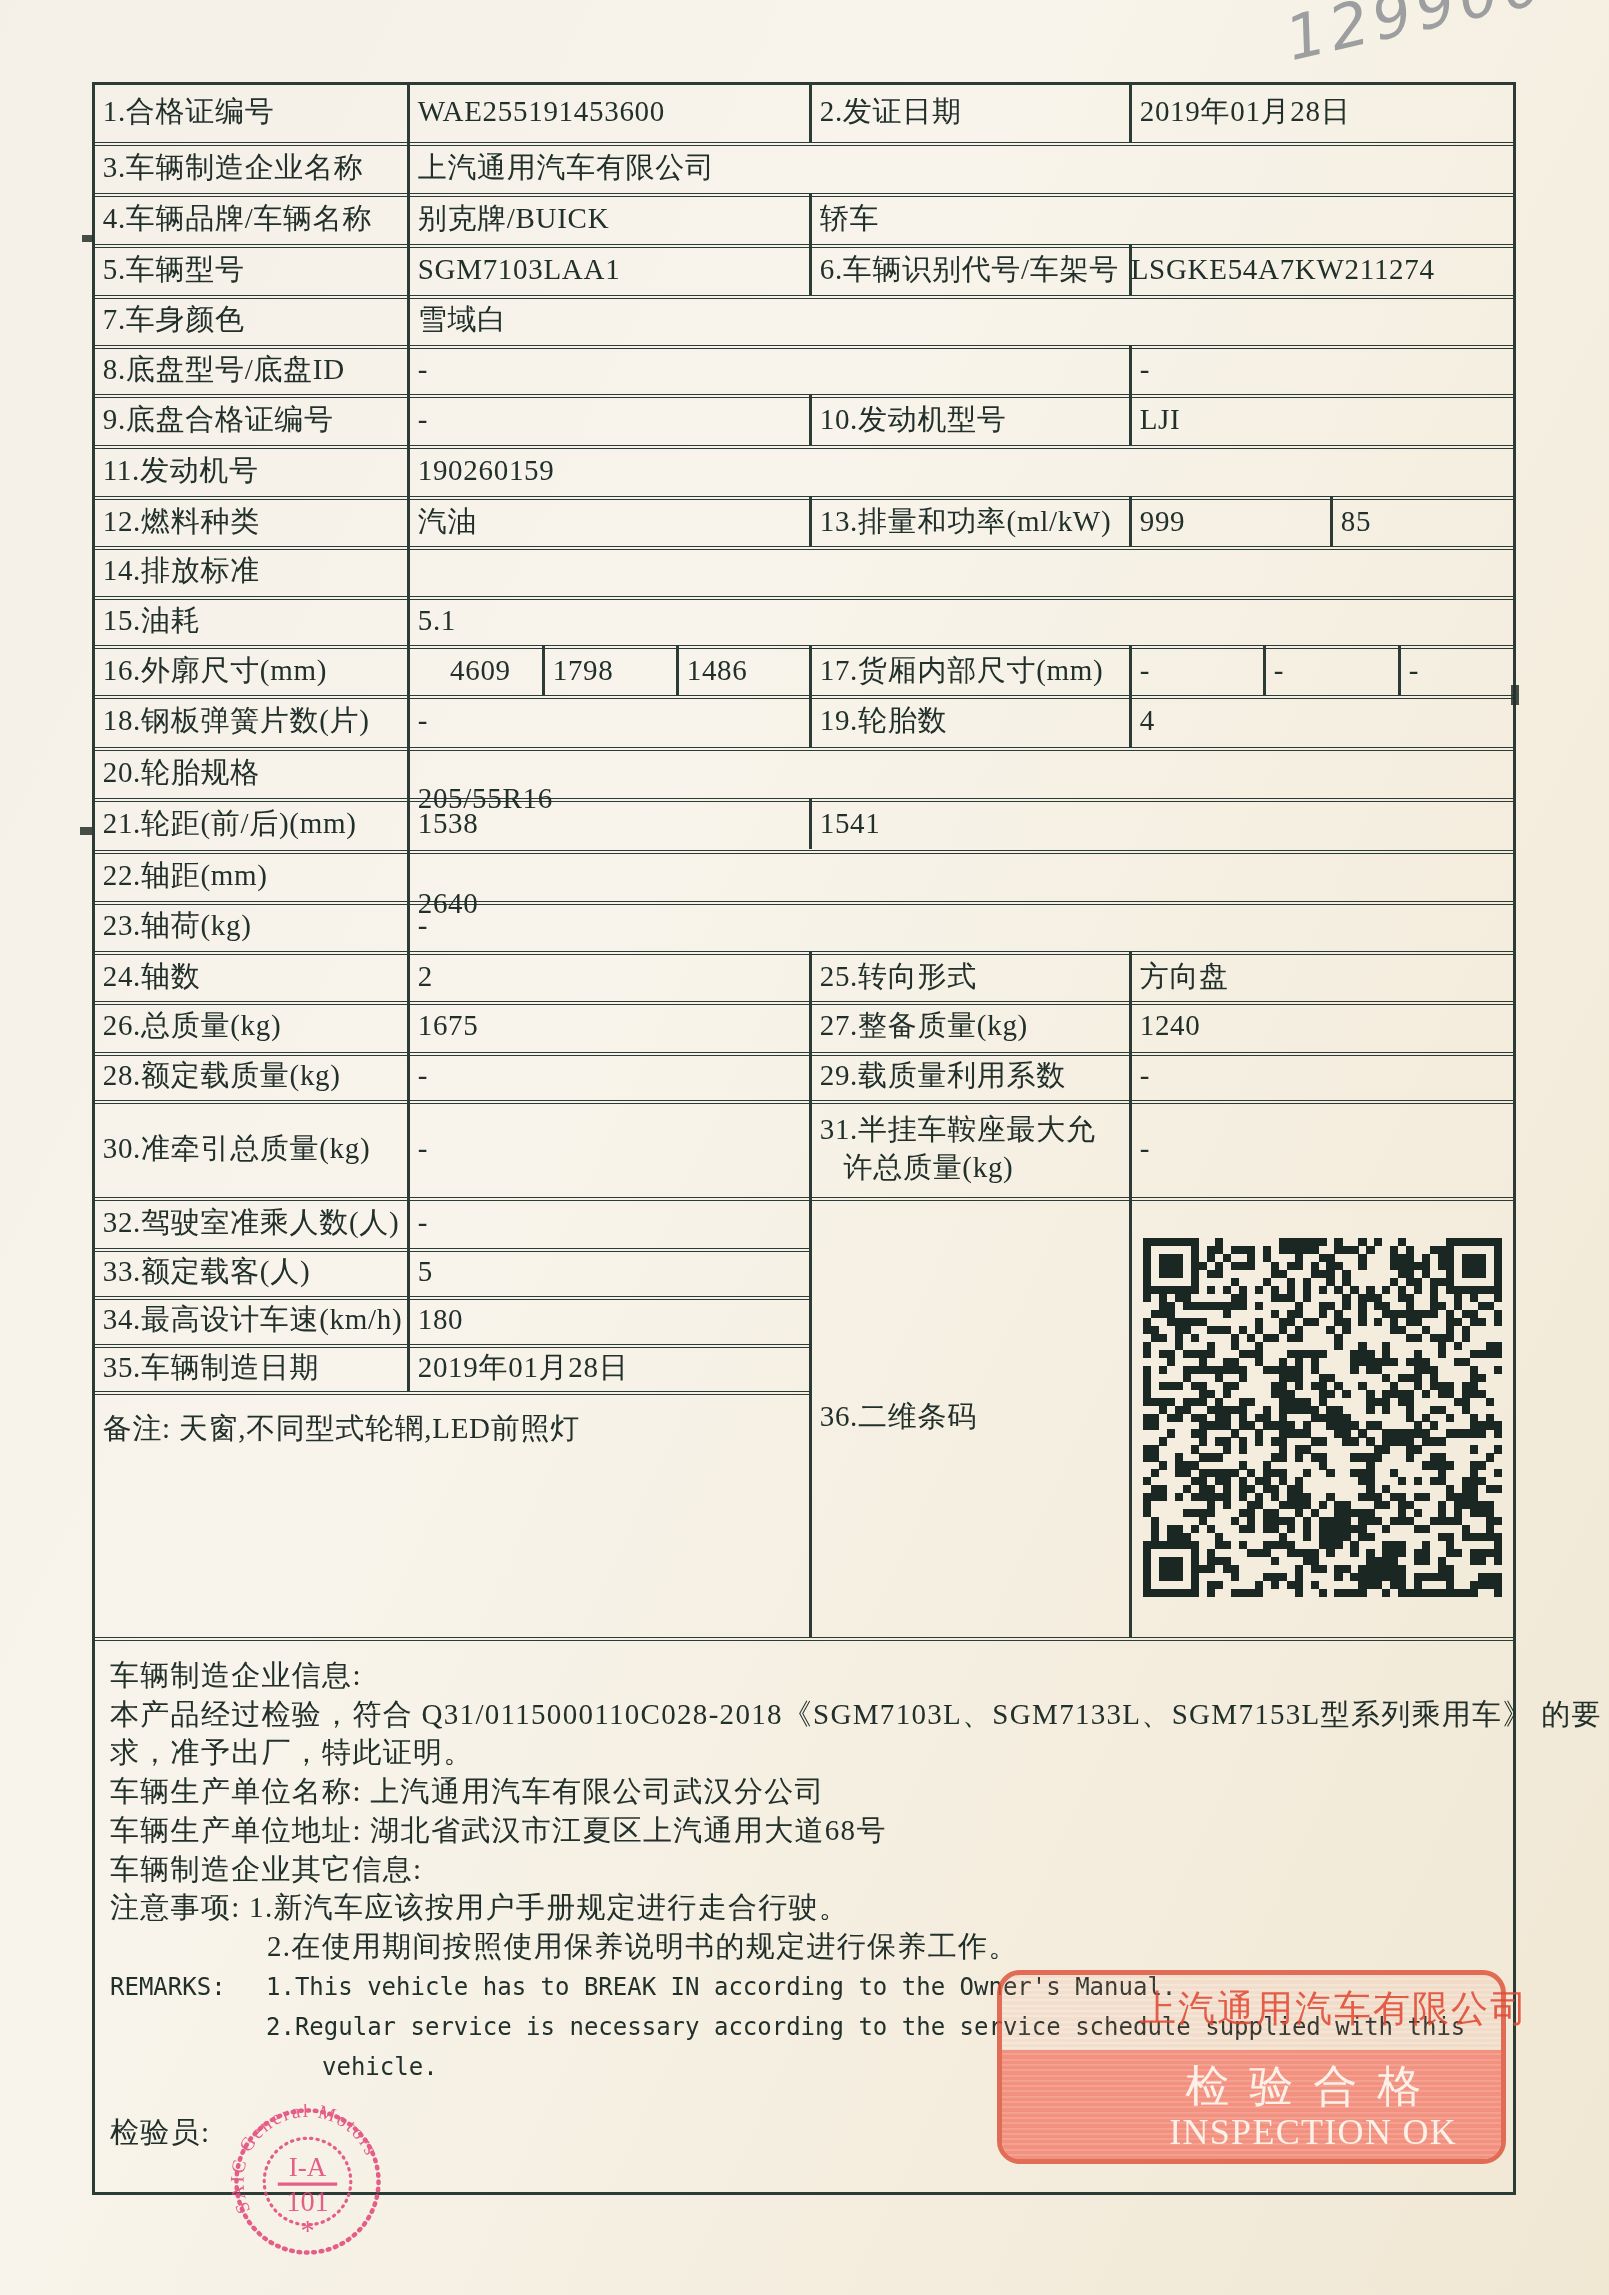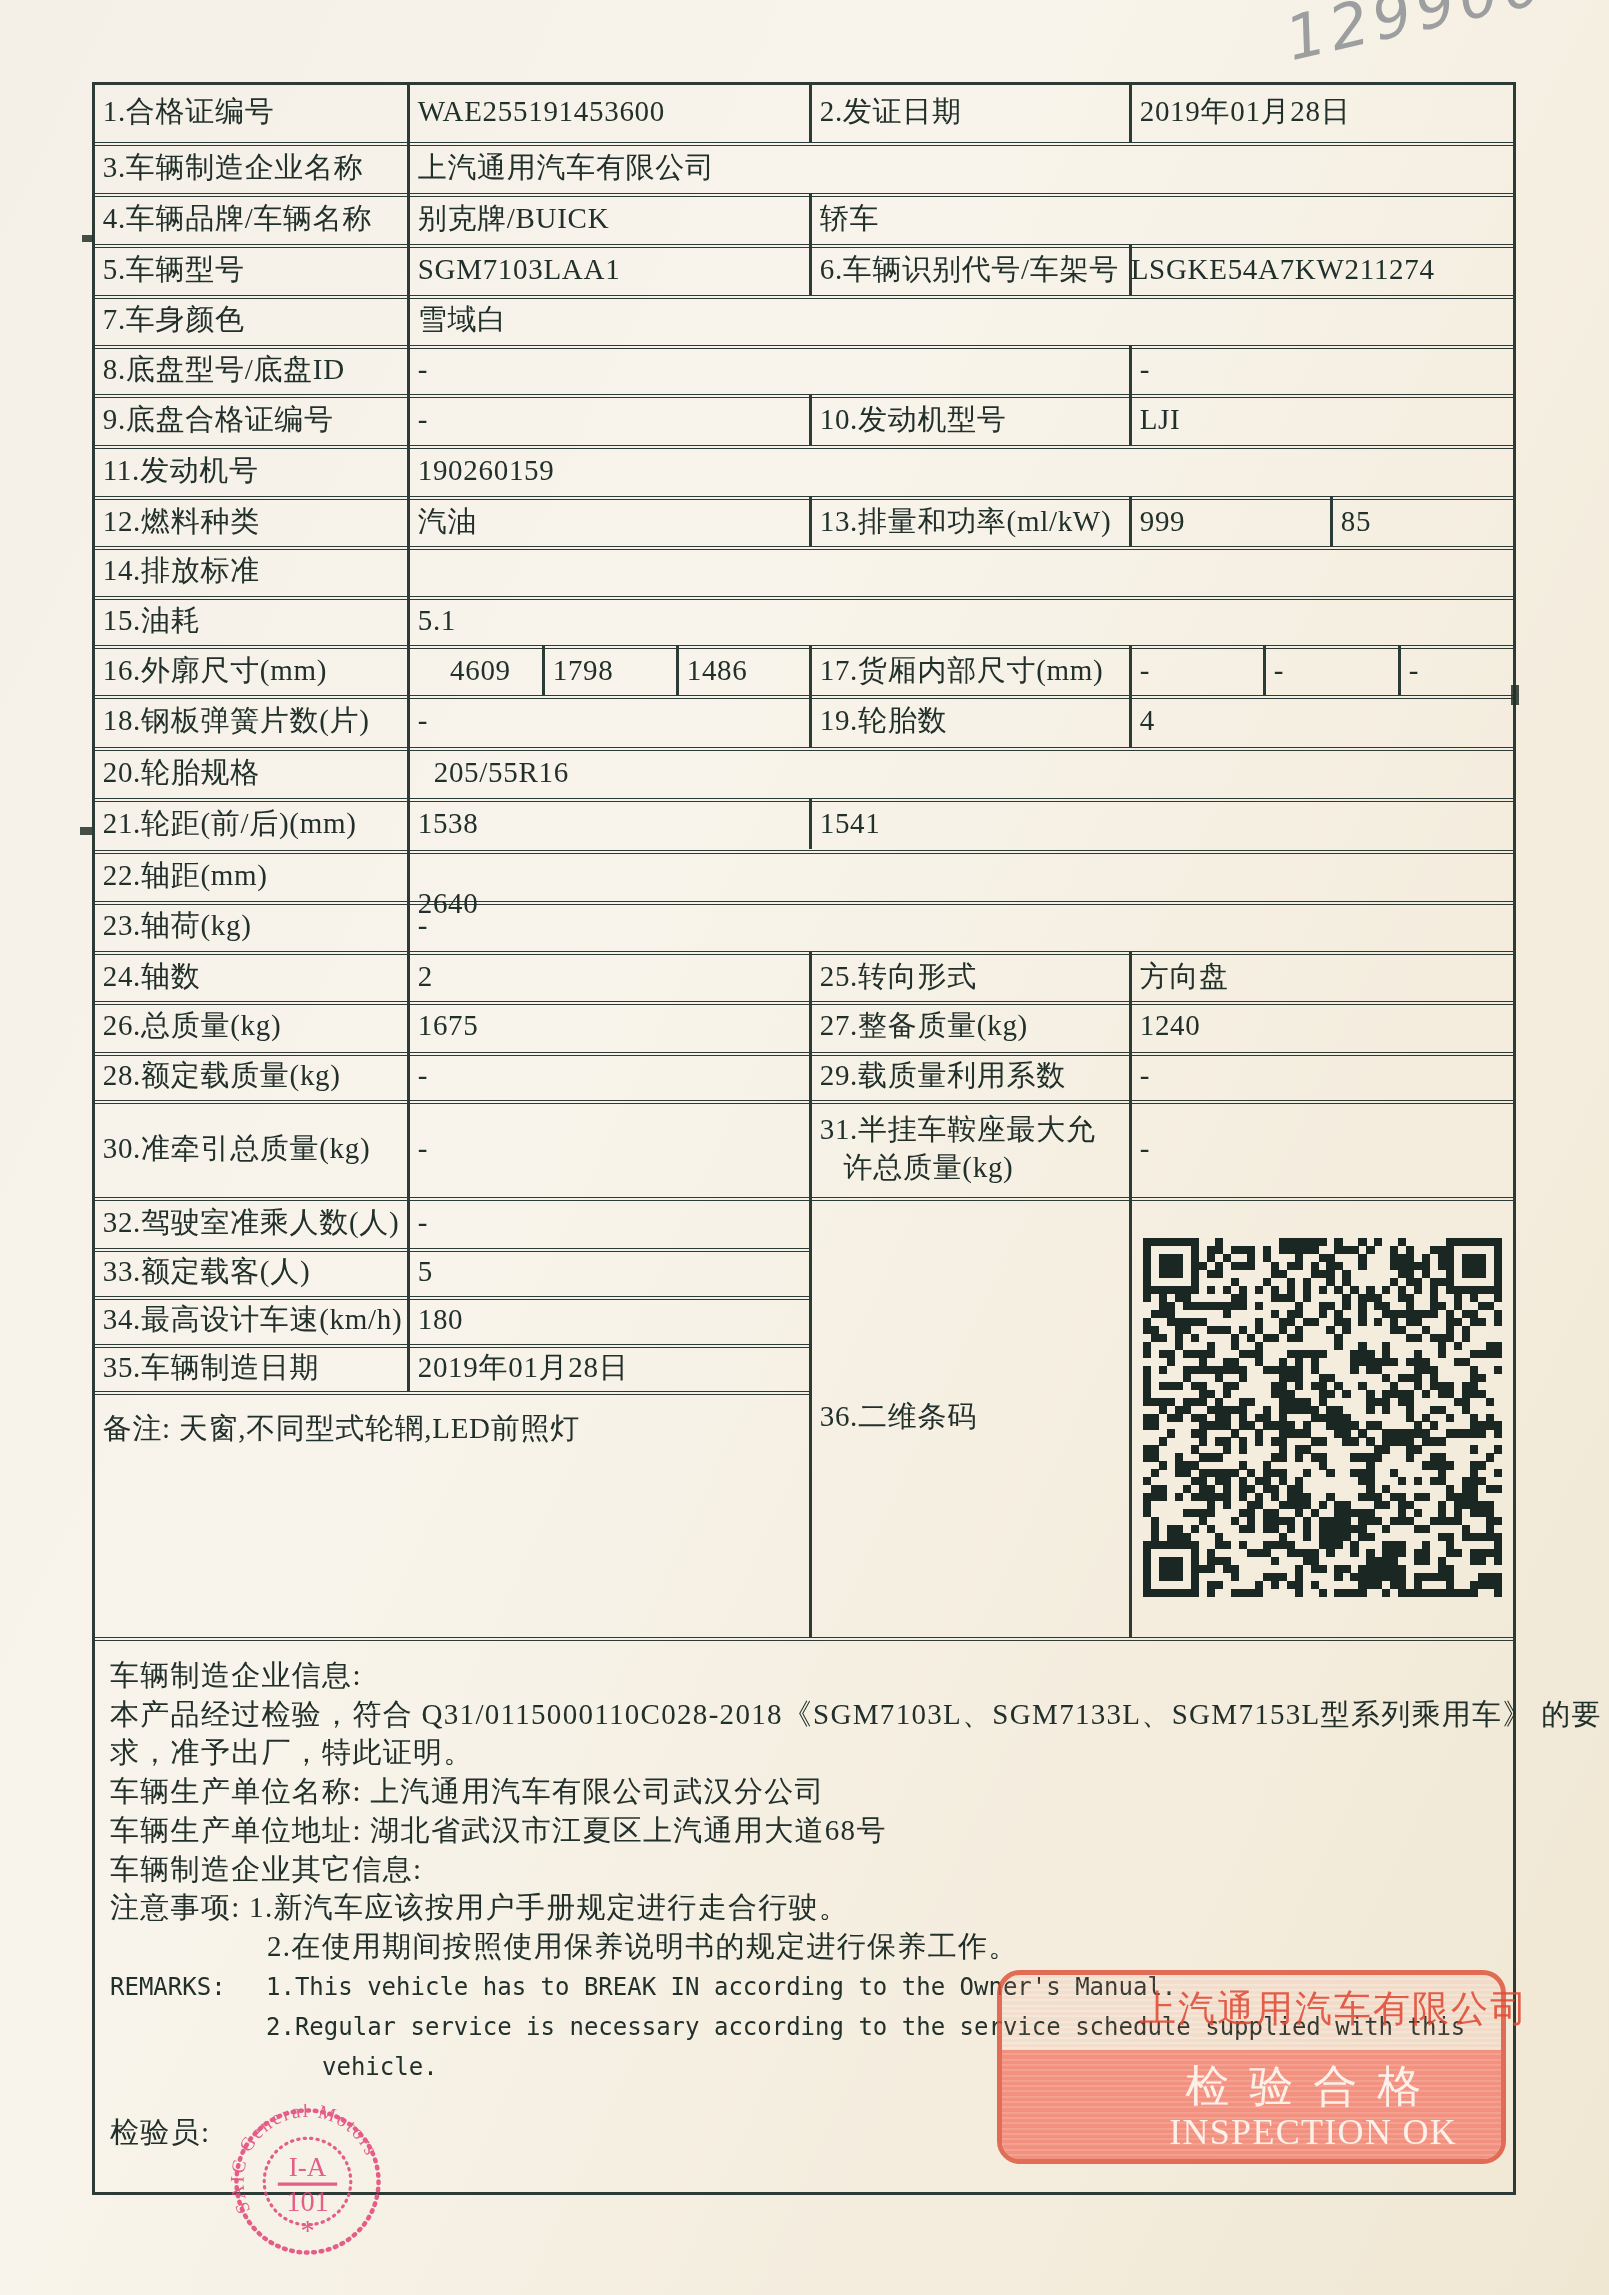--- a/index.html
+++ b/index.html
@@ -145,21 +145,21 @@
   <div class="cell" style="left:1129px;top:645px;width:134px;height:51px;">-</div>
   <div class="cell" style="left:1263px;top:645px;width:135px;height:51px;">-</div>
   <div class="cell" style="left:1398px;top:645px;width:118px;height:51px;">-</div>
 
   <div class="cell" style="left:92px;top:695px;width:315px;height:51px;">18.钢板弹簧片数(片)</div>
   <div class="cell" style="left:407px;top:695px;width:402px;height:51px;">-</div>
   <div class="cell" style="left:809px;top:695px;width:320px;height:51px;">19.轮胎数</div>
   <div class="cell" style="left:1129px;top:695px;width:387px;height:51px;">4</div>
 
   <div class="cell" style="left:92px;top:747px;width:315px;height:51px;">20.轮胎规格</div>
-  <div class="cell" style="left:407px;top:747px;width:1109px;height:51px;margin-left:16px;">205/55R16</div>
+  <div class="cell" style="left:407px;top:773px;width:1109px;height:51px;">205/55R16</div>
 
   <div class="cell" style="left:92px;top:798px;width:315px;height:51px;">21.轮距(前/后)(mm)</div>
   <div class="cell" style="left:407px;top:798px;width:402px;height:51px;">1538</div>
   <div class="cell" style="left:809px;top:798px;width:707px;height:51px;">1541</div>
 
   <div class="cell" style="left:92px;top:850px;width:315px;height:51px;">22.轴距(mm)</div>
   <div class="cell" style="left:407px;top:850px;width:1109px;height:51px;margin-top:28px;">2640</div>
 
   <div class="cell" style="left:92px;top:901px;width:315px;height:50px;">23.轴荷(kg)</div>
   <div class="cell" style="left:407px;top:901px;width:1109px;height:50px;">-</div>

